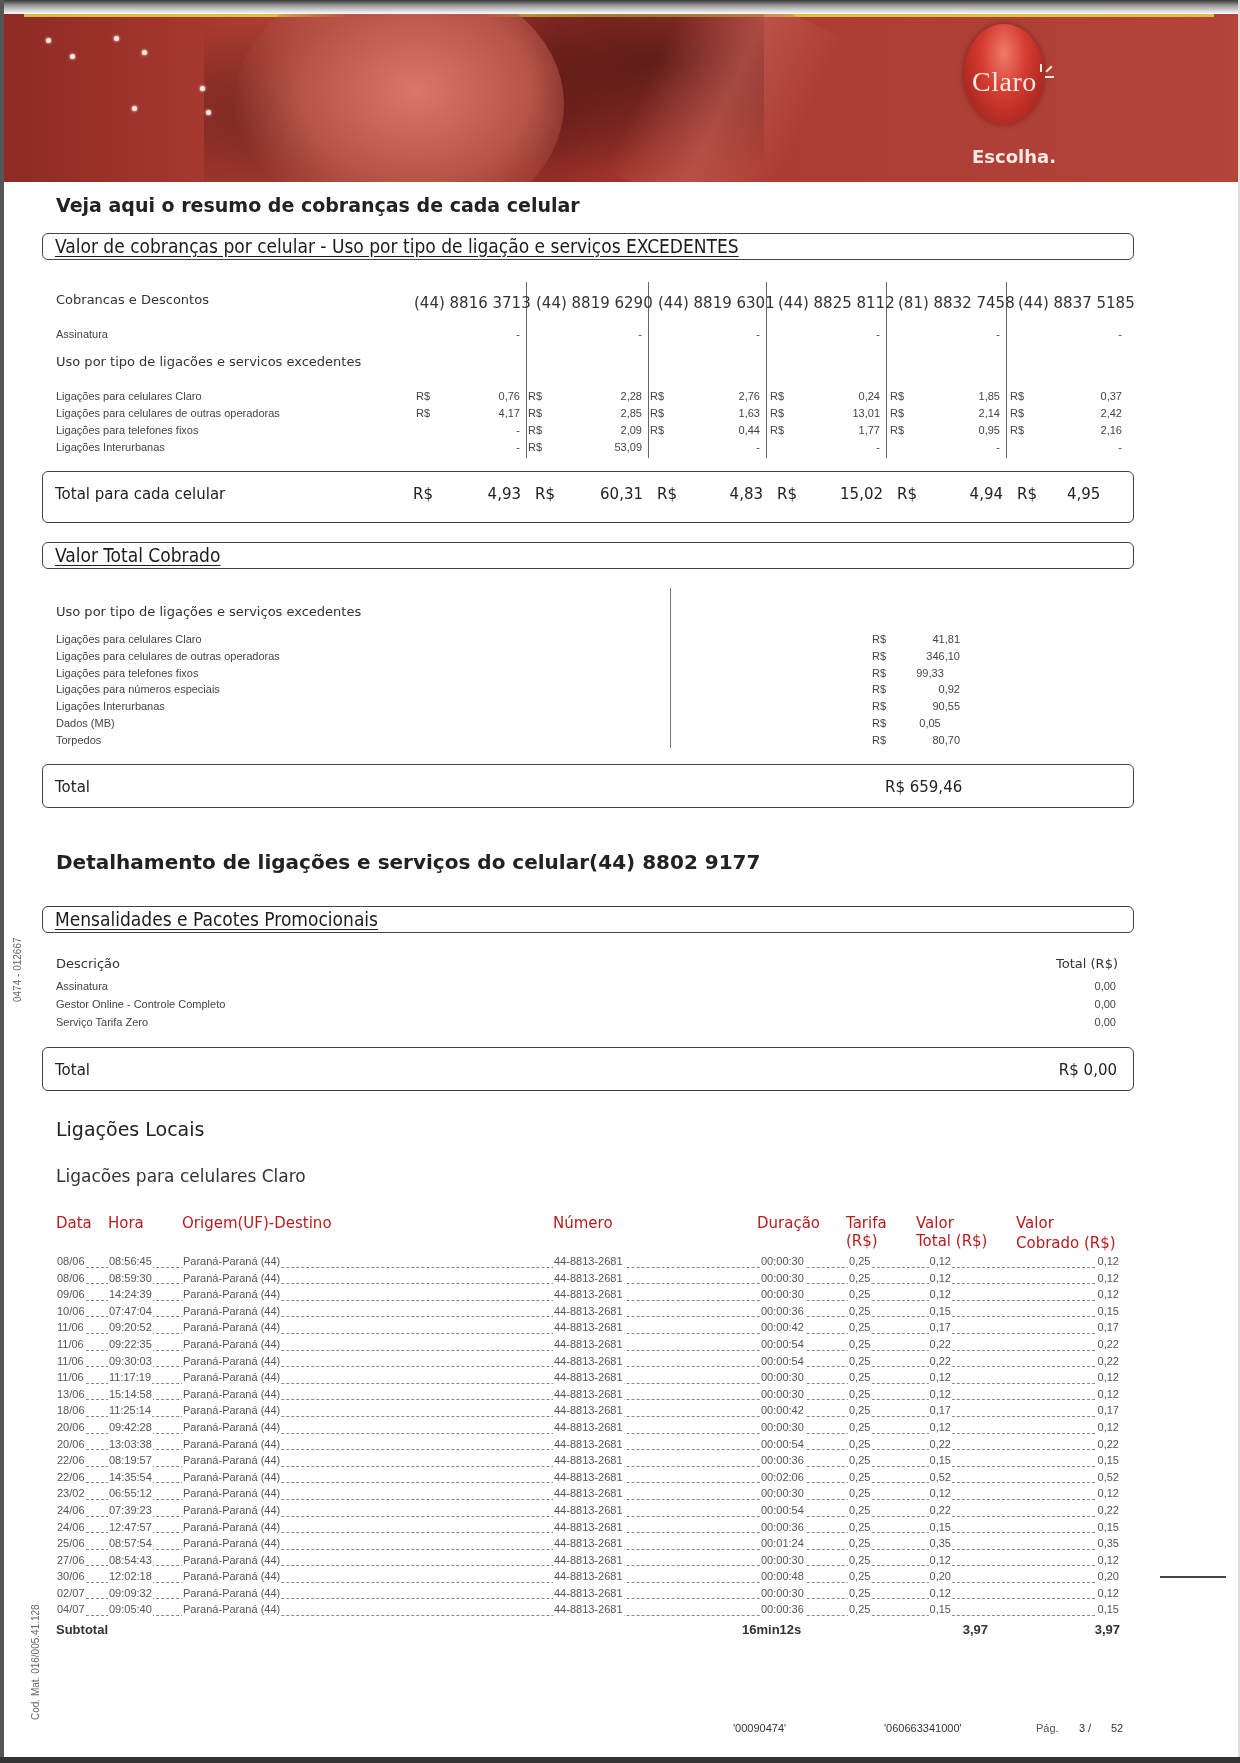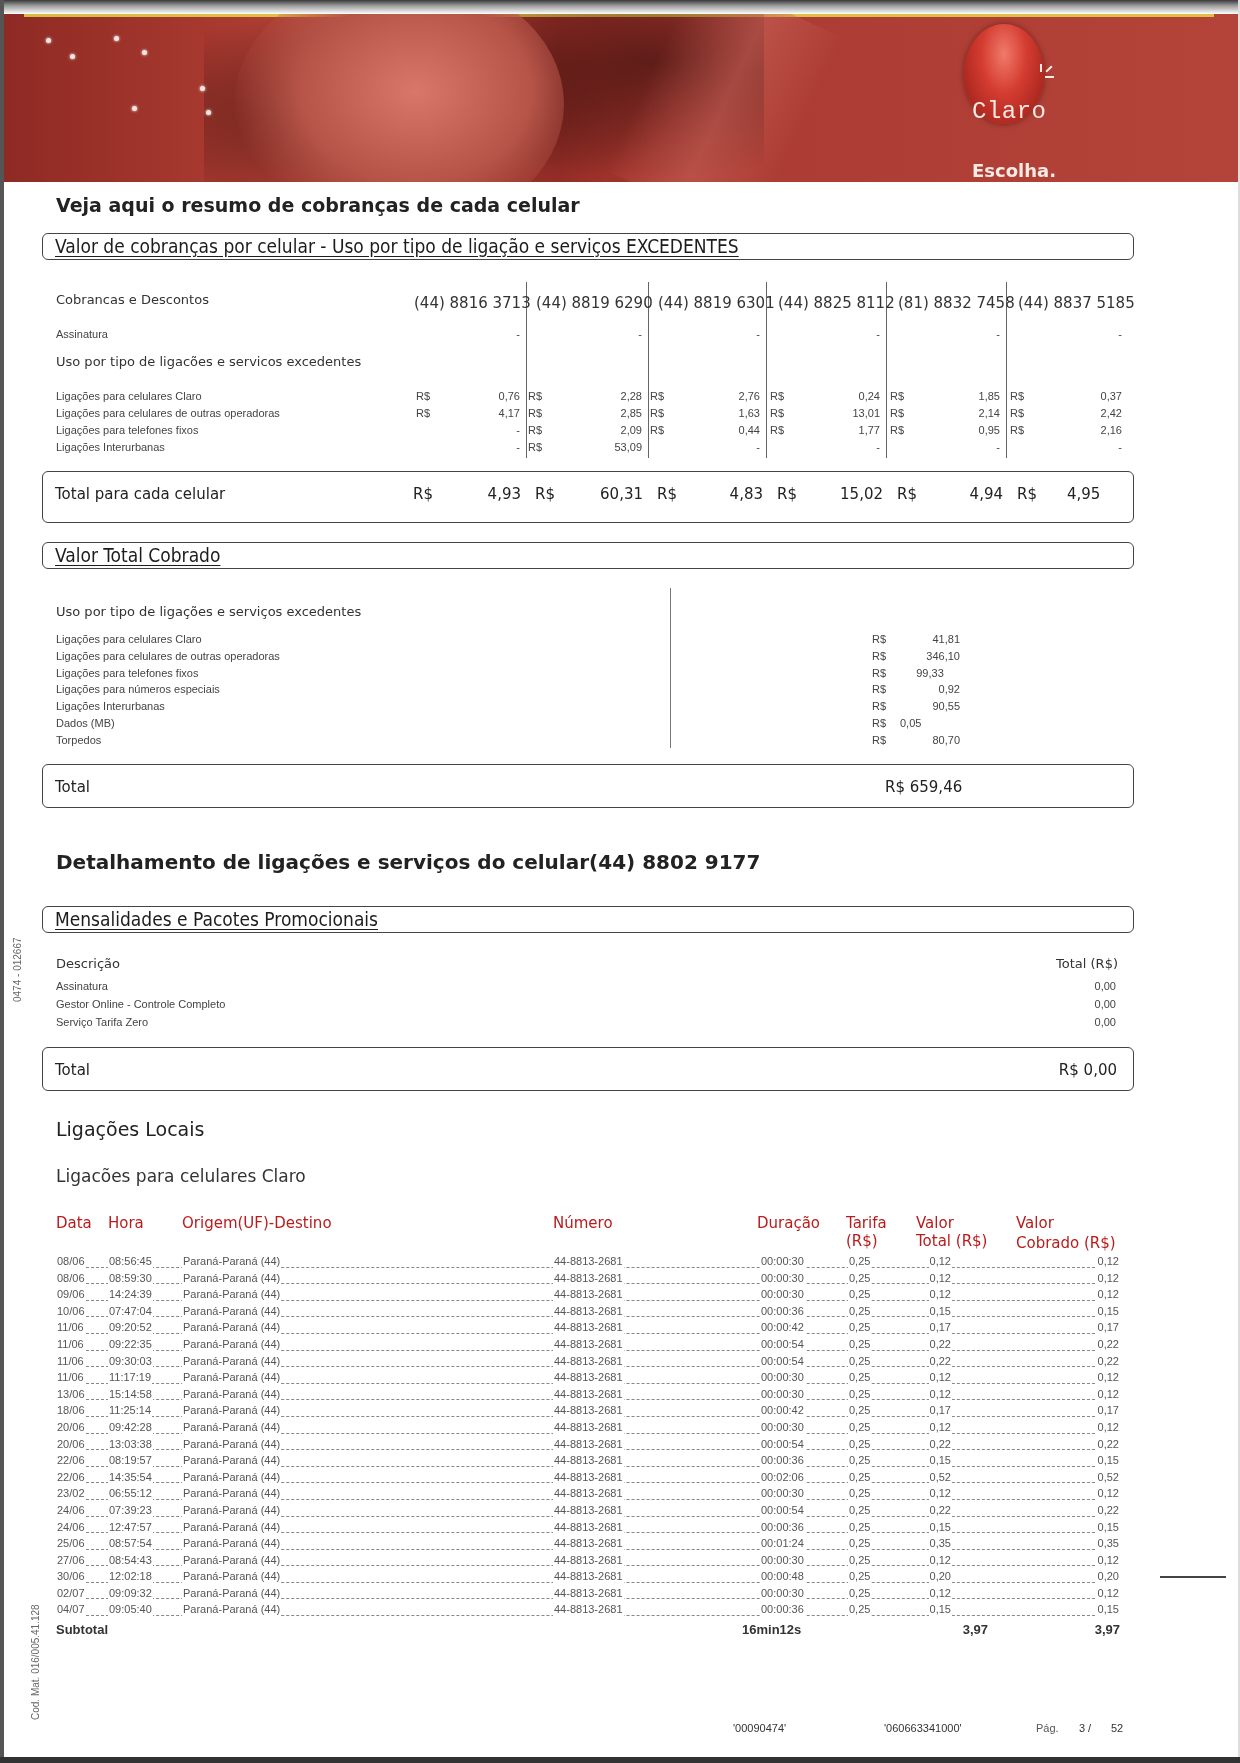--- a/index.html
+++ b/index.html
@@ -19,24 +19,24 @@
   .banner .face { position: absolute; left: 230px; top: -40px; width: 330px; height: 260px; border-radius: 50%;
     background: radial-gradient(ellipse at 55% 45%, #d8776a 0%, #b65448 45%, rgba(120,30,25,0) 72%); }
   .banner .hair { position: absolute; left: 200px; top: -30px; width: 560px; height: 260px;
     background: radial-gradient(ellipse at 30% 50%, rgba(40,10,8,.55) 0%, rgba(40,10,8,0) 55%),
                 radial-gradient(ellipse at 80% 30%, rgba(50,12,10,.6) 0%, rgba(50,12,10,0) 45%); }
   .banner .arm { position: absolute; left: 640px; top: -20px; width: 160px; height: 220px; transform: rotate(25deg);
     background: linear-gradient(90deg, rgba(120,30,26,0), rgba(200,100,90,.55), rgba(120,30,26,0)); }
   .banner .sparkle { position: absolute; width: 5px; height: 5px; background: #f5e6e0; border-radius: 50%; box-shadow: 0 0 3px #fff; }
   .logo-ball { position: absolute; left: 964px; top: 24px; width: 80px; height: 100px; border-radius: 50%;
     background: radial-gradient(ellipse at 50% 30%, #f07a6a 0%, #d43c30 40%, #a8251e 80%); box-shadow: 0 0 6px rgba(60,0,0,.5); }
-  .logo-text { position: absolute; left: 972px; top: 66px; font-family: Liberation Mono, monospace; font-size: 24px; color: #f7e9e4; letter-spacing: .5px; margin-top: 32px; }
+  .logo-text { position: absolute; left: 972px; top: 66px; font-family: Liberation Serif, serif; font-size: 28px; color: #f7e9e4; letter-spacing: .5px; }
   .logo-rays { position: absolute; left: 1036px; top: 64px; width: 18px; height: 20px; }
   .logo-rays span { position: absolute; background: #f7e9e4; height: 2px; }
-  .tagline { position: absolute; left: 972px; top: 160px; font-family: "DejaVu Sans", sans-serif; font-size: 18px; font-weight: bold; color: #f7e9e4; }
+  .tagline { position: absolute; left: 972px; top: 146px; font-family: "DejaVu Sans", sans-serif; font-size: 18px; font-weight: bold; color: #f7e9e4; }
 
   
   .h-title { position: absolute; font-size: 19px; font-weight: bold; color: #222; font-family: "DejaVu Sans", sans-serif; }
   .boxed-title { position: absolute; left: 42px; width: 1092px; height: 27px; border: 1.5px solid #444; border-radius: 6px; }
   .boxed-title span { position: absolute; left: 12px; top: 1px; font-size: 19px; color: #1c1c1c; text-decoration: underline; text-underline-offset: 3px; font-family: "DejaVu Sans Condensed", "DejaVu Sans", sans-serif; }
   .tiny { font-size: 11px; color: #444; font-family: "Liberation Sans Narrow", "Liberation Sans", sans-serif; }
   .small { font-size: 13px; color: #333; }
 
   
   .sum-label { position: absolute; left: 56px; }
@@ -209,21 +209,21 @@
     <div class="tiny" style="position:absolute;left:872px;top:666.6px">R$</div>
     <div class="tiny" style="position:absolute;left:900px;top:666.6px;width:60px;text-align:center">99,33</div>
     <div class="tiny" style="position:absolute;left:56px;top:683.4px">Ligações para números especiais</div>
     <div class="tiny" style="position:absolute;left:872px;top:683.4px">R$</div>
     <div class="tiny" style="position:absolute;left:900px;top:683.4px;width:60px;text-align:right">0,92</div>
     <div class="tiny" style="position:absolute;left:56px;top:700.2px">Ligações Interurbanas</div>
     <div class="tiny" style="position:absolute;left:872px;top:700.2px">R$</div>
     <div class="tiny" style="position:absolute;left:900px;top:700.2px;width:60px;text-align:right">90,55</div>
     <div class="tiny" style="position:absolute;left:56px;top:717px">Dados (MB)</div>
     <div class="tiny" style="position:absolute;left:872px;top:717px">R$</div>
-    <div class="tiny" style="position:absolute;left:900px;top:717px;width:60px;text-align:left">0,05</div>
+    <div class="tiny" style="position:absolute;left:900px;top:717px;width:60px;text-align:center">0,05</div>
     <div class="tiny" style="position:absolute;left:56px;top:733.8px">Torpedos</div>
     <div class="tiny" style="position:absolute;left:872px;top:733.8px">R$</div>
     <div class="tiny" style="position:absolute;left:900px;top:733.8px;width:60px;text-align:right">80,70</div>
   </div>
 
 <div class="total-box" style="top:764px;height:44px">
   <span class="lbl" style="top:13px">Total</span>
   <span class="v" style="left:842px;top:13px">R$ 659,46</span>
 </div>
 

